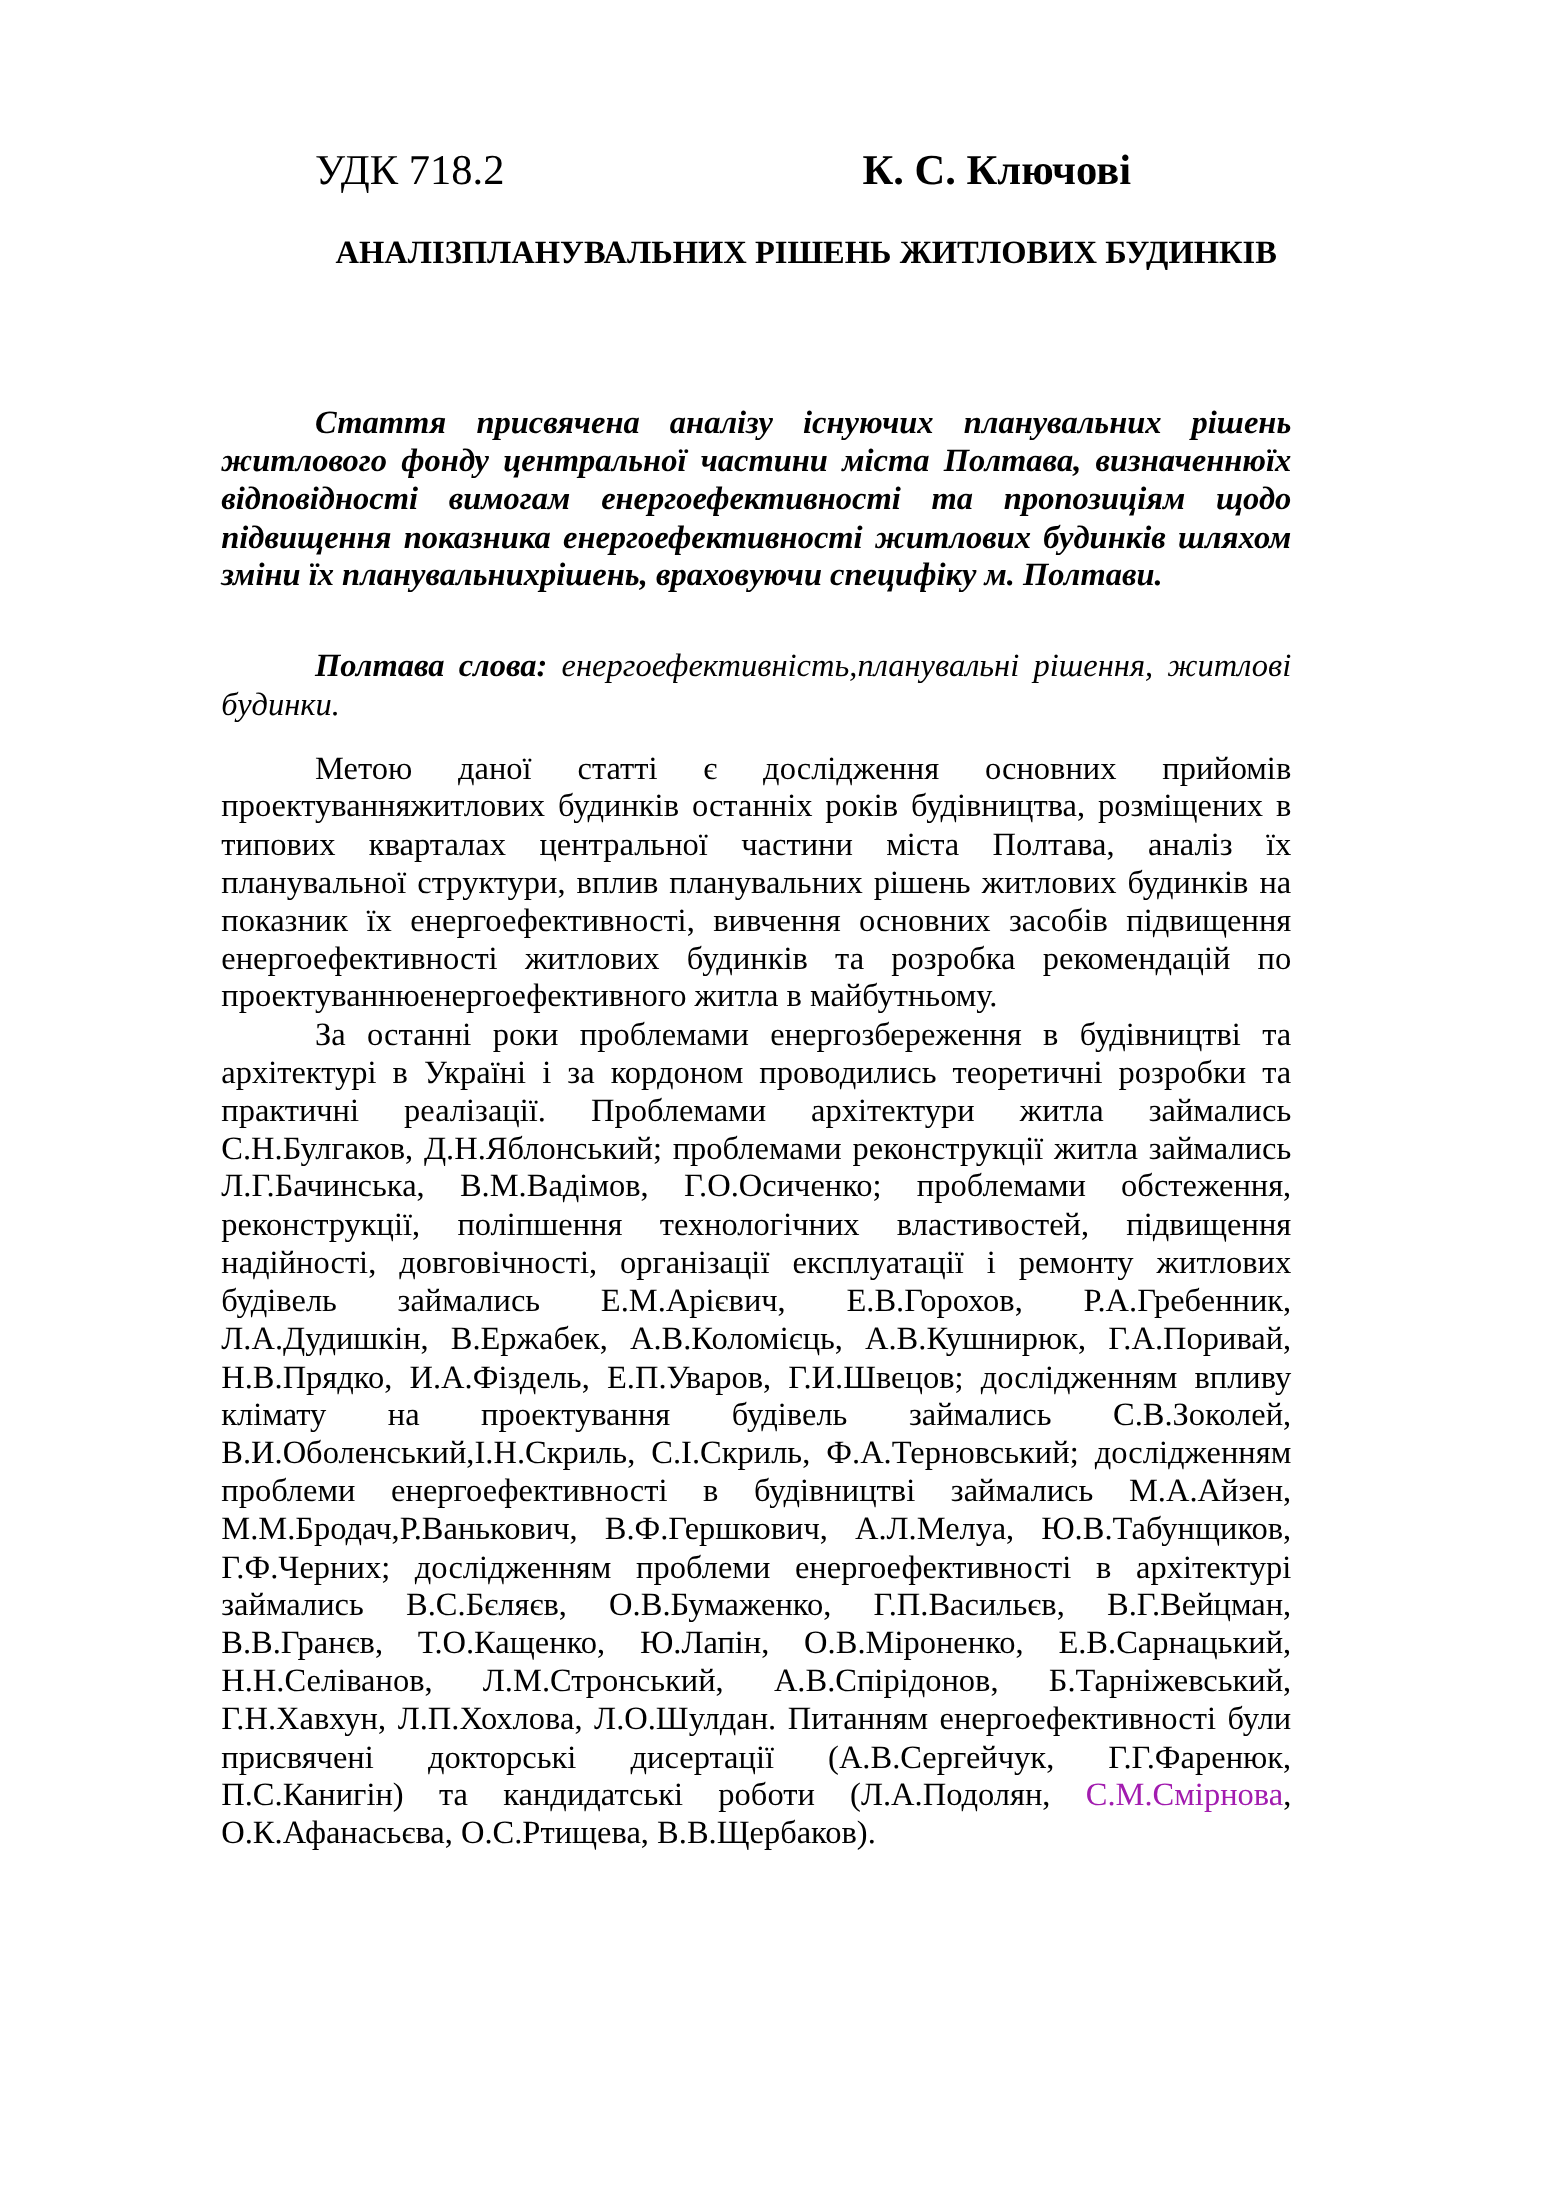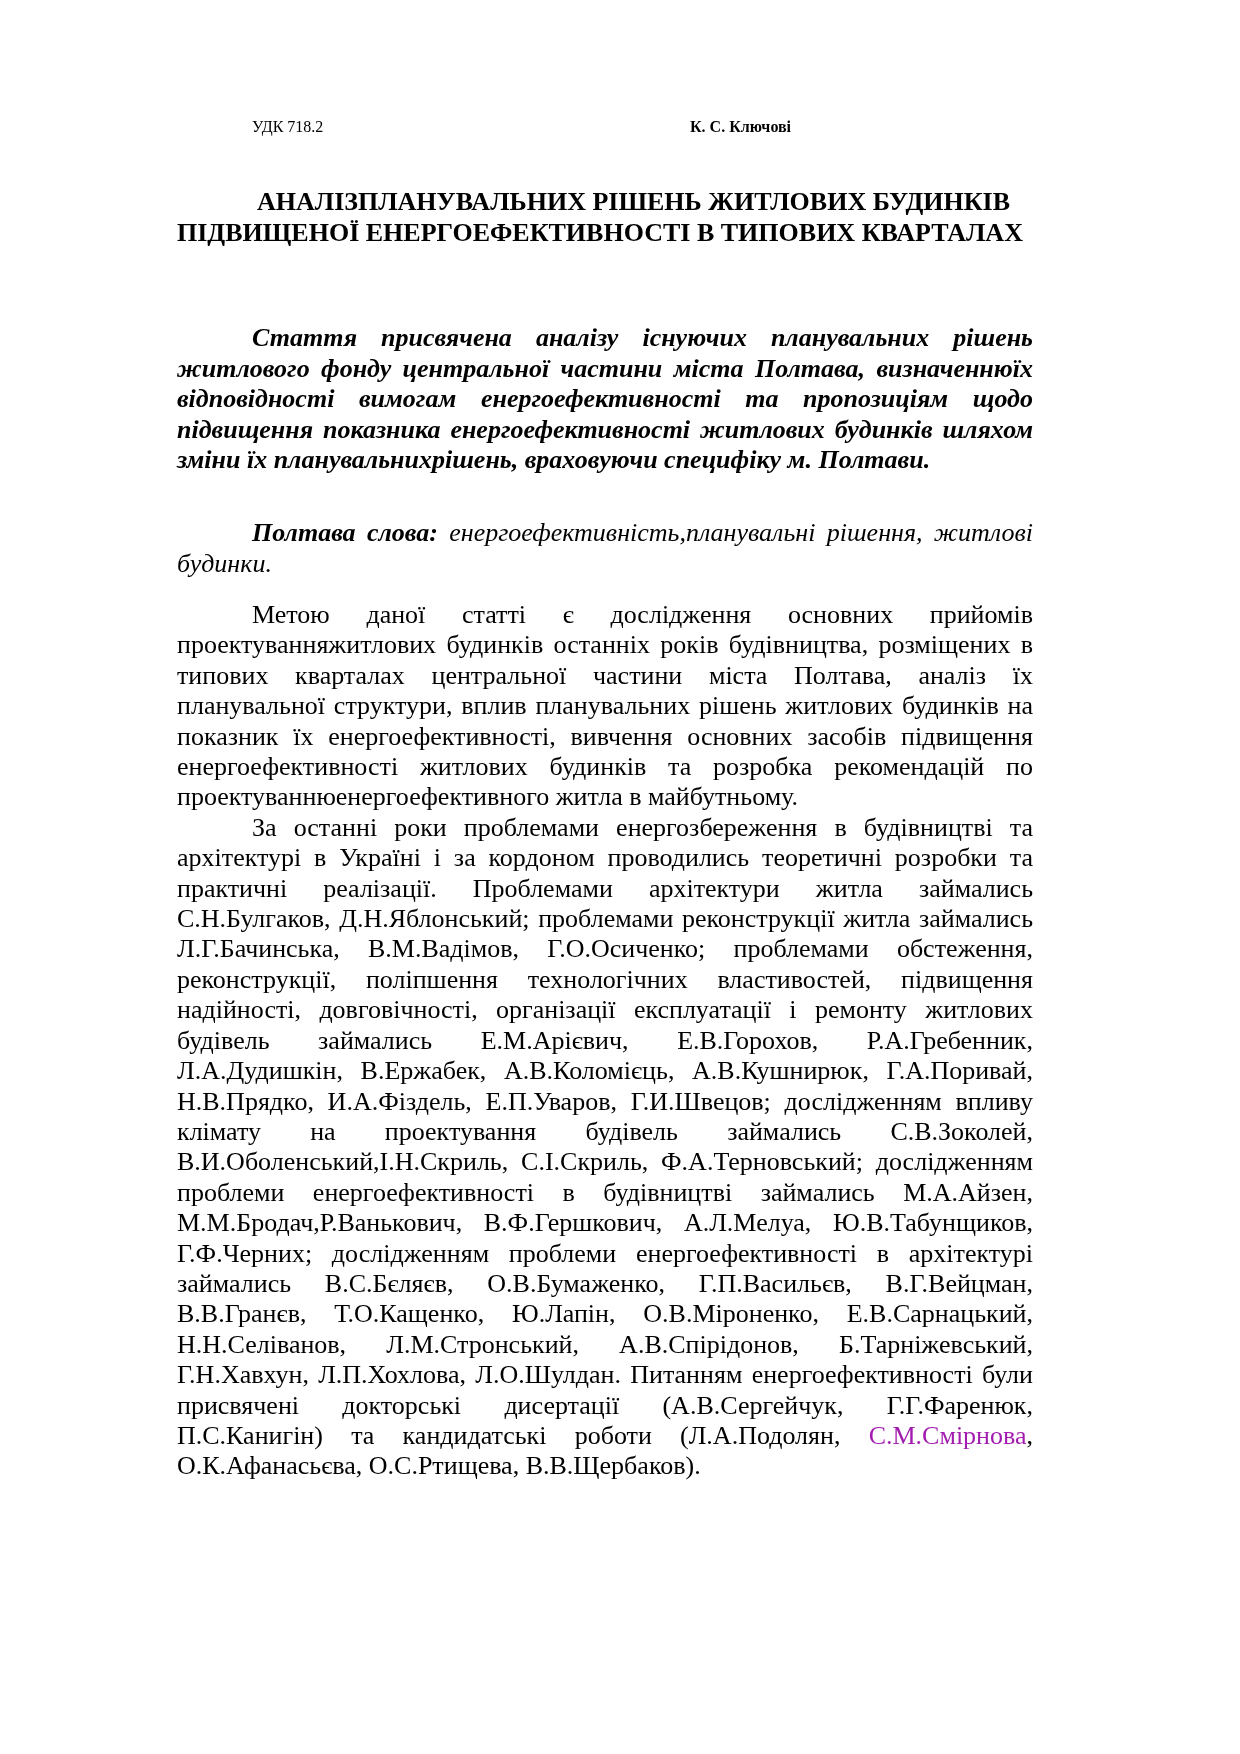--- a/index.html
+++ b/index.html
@@ -1,21 +1,21 @@
 <!DOCTYPE html>
 <html><head>
   <meta charset="utf-8">
   <style>
     html, body { margin: 0; padding: 0; background: #ffffff; }
     body { width: 1240px; height: 1754px; position: relative; overflow: hidden; color: #000; }
     .page { position: absolute; left: 177px; top: 0; width: 856px; font-family: "Liberation Serif", "DejaVu Serif", serif; }
-    .header-line { position: absolute; top: 118px; left: 0; width: 856px; height: 34px; font-size: 16px; }
+    .header-line { position: absolute; top: 118px; left: 0; width: 856px; height: 34px; font-size: 34px; }
     .udk { position: absolute; left: 75px; top: 0; }
     .author { position: absolute; left: 513px; top: 0; font-weight: bold; }
-    .title { position: absolute; top: 186px; left: 0; width: 856px; font-size: 26px; font-weight: bold; text-align: left; line-height: 31px; text-transform: uppercase; }
+    .title { position: absolute; top: 186px; left: 0; width: 856px; font-size: 26px; font-weight: bold; text-align: center; line-height: 31px; text-transform: uppercase; }
     .title .t-line { display: block; white-space: nowrap; }
     .title .t-line.first { padding-left: 80px; }
     .abstract { position: absolute; top: 323px; left: 0; width: 856px; font-size: 26px; font-weight: bold; font-style: italic; line-height: 30.5px; text-align: justify; text-indent: 75px; }
     .keywords { position: absolute; top: 518px; left: 0; width: 856px; font-size: 26px; font-style: italic; line-height: 30.5px; text-align: justify; text-indent: 75px; }
     .keywords .kw-label { font-weight: bold; }
     .body { position: absolute; top: 600px; left: 0; width: 856px; font-size: 26px; line-height: 30.4px; text-align: justify; }
     .body p { margin: 0; text-indent: 75px; }
     .gray { color: #a21caf; }
   </style>
 </head>
@@ -23,21 +23,20 @@
 
 <div class="page">
 
   <div class="header-line">
     <span class="udk">УДК 718.2</span>
     <span class="author">К. С. Ключові</span>
   </div>
 
   <div class="title">
     <span class="t-line first">АНАЛІЗПЛАНУВАЛЬНИХ РІШЕНЬ ЖИТЛОВИХ БУДИНКІВ</span>
-    <span class="t-line">ПІДВИЩЕНОЇ ЕНЕРГОЕФЕКТИВНОСТІ В ТИПОВИХ КВАРТАЛАХ</span>
   </div>
 
   <div class="abstract">Стаття присвячена аналізу існуючих планувальних рішень житлового фонду центральної частини міста Полтава, визначеннюїх відповідності вимогам енергоефективності та пропозиціям щодо підвищення показника енергоефективності житлових будинків шляхом зміни їх планувальнихрішень, враховуючи специфіку м. Полтави.</div>
 
   <div class="keywords"><span class="kw-label">Полтава слова:</span><span> енергоефективність,планувальні рішення, житлові будинки.</span></div>
 
   <div class="body">
     <p>Метою даної статті є дослідження основних прийомів проектуванняжитлових будинків останніх років будівництва, розміщених в типових кварталах центральної частини міста Полтава, аналіз їх планувальної структури, вплив планувальних рішень житлових будинків на показник їх енергоефективності, вивчення основних засобів підвищення енергоефективності житлових будинків та розробка рекомендацій по проектуваннюенергоефективного житла в майбутньому.</p>
     <p><span>За останні роки проблемами енергозбереження в будівництві та архітектурі в Україні і за кордоном проводились теоретичні розробки та практичні реалізації. Проблемами архітектури житла займались С.Н.Булгаков, Д.Н.Яблонський; проблемами реконструкції житла займались Л.Г.Бачинська, В.М.Вадімов, Г.О.Осиченко; проблемами обстеження, реконструкції, поліпшення технологічних властивостей, підвищення надійності, довговічності, організації експлуатації і ремонту житлових будівель займались Е.М.Арієвич, Е.В.Горохов, Р.А.Гребенник, Л.А.Дудишкін, В.Ержабек, А.В.Коломієць, А.В.Кушнирюк, Г.А.Поривай, Н.В.Прядко, И.А.Фіздель, Е.П.Уваров, Г.И.Швецов; дослідженням впливу клімату на проектування будівель займались С.В.Зоколей, В.И.Оболенський,І.Н.Скриль, С.І.Скриль, Ф.А.Терновський; дослідженням проблеми енергоефективності в будівництві займались М.А.Айзен, М.М.Бродач,Р.Ванькович, В.Ф.Гершкович, А.Л.Мелуа, Ю.В.Табунщиков, Г.Ф.Черних; дослідженням проблеми енергоефективності в архітектурі займались В.С.Бєляєв, О.В.Бумаженко, Г.П.Васильєв, В.Г.Вейцман, В.В.Гранєв, Т.О.Кащенко, Ю.Лапін, О.В.Міроненко, Е.В.Сарнацький, Н.Н.Селіванов, Л.М.Стронський, А.В.Спірідонов, Б.Тарніжевський, Г.Н.Хавхун, Л.П.Хохлова, Л.О.Шулдан. Питанням енергоефективності були присвячені докторські дисертації (А.В.Сергейчук, Г.Г.Фаренюк, П.С.Канигін) та кандидатські роботи (Л.А.Подолян, </span><span class="gray">С.М.Смірнова</span><span>, О.К.Афанасьєва, О.С.Ртищева, В.В.Щербаков).</span></p>
   </div>

